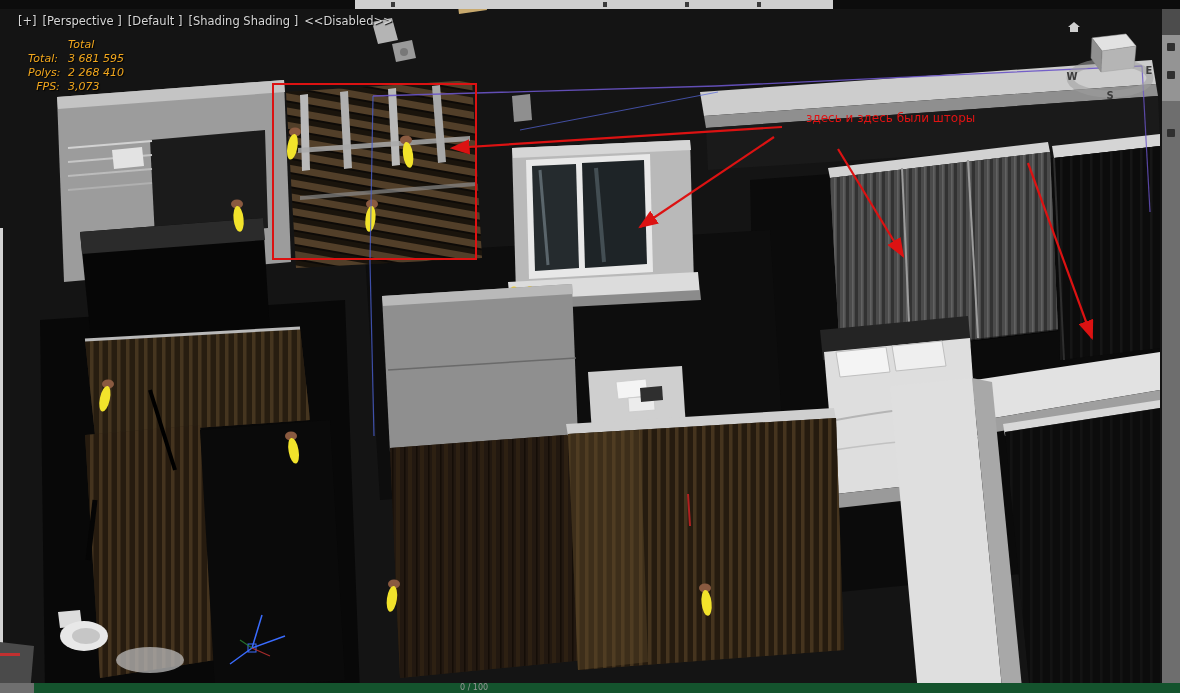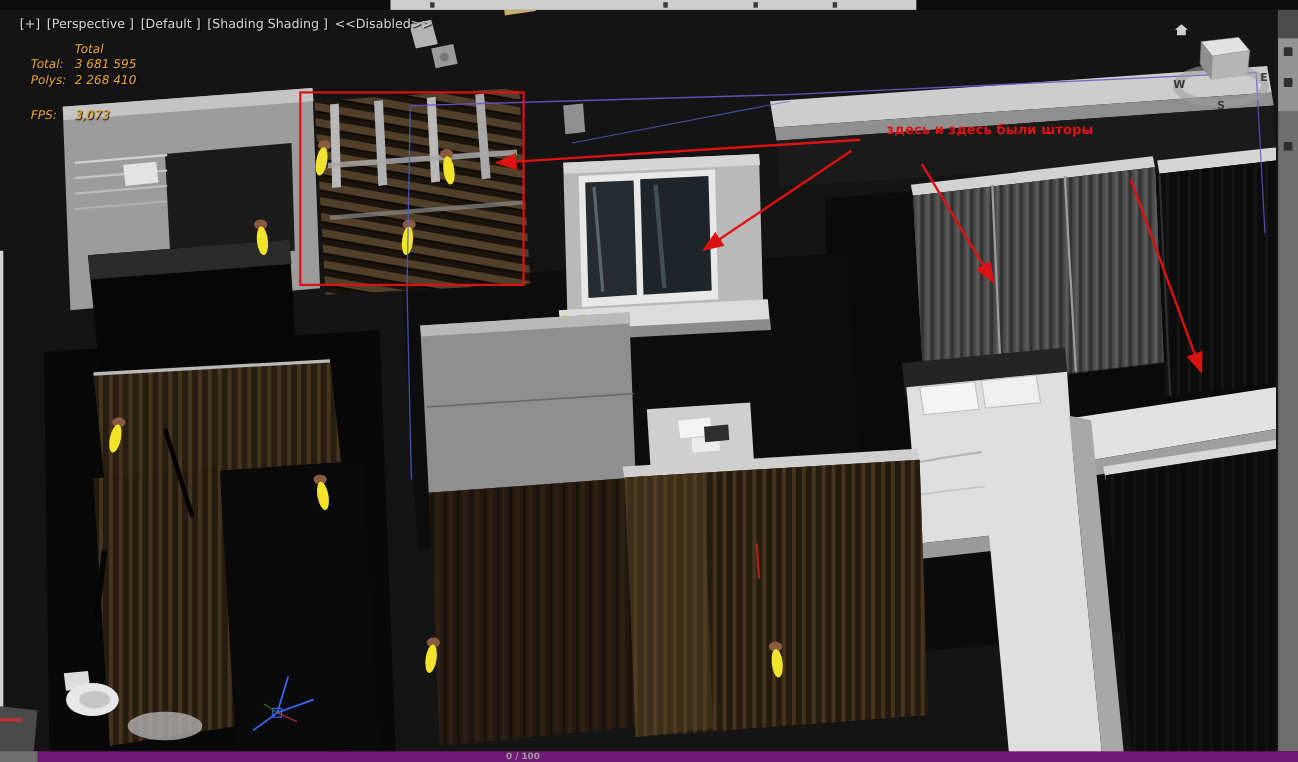--- a/index.html
+++ b/index.html
@@ -11,38 +11,38 @@
   .top-strip{position:absolute;left:0;top:0;right:0;height:9px;background:#0c0c0c;z-index:4;}
   .top-strip .lit{position:absolute;left:355px;top:0;width:478px;height:9px;background:#cfcfcf;}
   .top-strip .mark{position:absolute;top:2px;width:4px;height:5px;background:#3a3a3a;}
 
   .right-strip{position:absolute;right:0;top:9px;bottom:10px;width:18px;background:#6e6e6e;
                border-left:1px solid #141414;z-index:4;}
   .right-strip .seg-top{position:absolute;top:0;left:0;right:0;height:26px;background:#4c4c4c;}
   .right-strip .seg-light{position:absolute;top:26px;left:0;right:0;height:66px;background:#949494;}
   .right-strip .glyph{position:absolute;left:5px;width:8px;height:8px;background:#2f2f2f;border-radius:1px;}
 
-  .bottom-bar{position:absolute;left:0;right:0;bottom:0;height:10px;background:#701a75;z-index:4;font-weight:bold;}
+  .bottom-bar{position:absolute;left:0;right:0;bottom:0;height:10px;background:#14532d;z-index:4;}
   .bottom-bar .cap{position:absolute;left:0;top:0;width:34px;height:10px;background:#6f6f6f;}
   .frame-indicator{position:absolute;left:460px;top:0;font-size:8px;line-height:10px;color:#9a9a9a;}
 
   
   .vp-label{position:absolute;left:18px;top:14px;z-index:3;display:flex;gap:6px;
             color:#d6d6d6;font-size:11.5px;text-shadow:1px 1px 1px #000;white-space:pre;}
   .vp-label span{cursor:default;}
 
   .stats{position:absolute;left:28px;top:38px;z-index:3;color:#f2a71d;font-size:11px;
          line-height:14px;text-shadow:1px 1px 1px #000;}
   .stats-row{display:flex;font-style:italic;}
   .stats-row .lab{width:40px;}
   .stats-row.total-row{padding-left:40px;}
-  .stats-row.fps-row{margin-top:18px;}
+  .stats-row.fps-row{text-align:center;}
 
   .annotation-text{position:absolute;left:806px;top:111px;z-index:3;color:#e01313;
-                   font-size:12px;font-weight:700;text-align:center;}
+                   font-size:12px;font-weight:400;text-align:center;}
 
   .viewcube{position:absolute;right:24px;top:20px;width:92px;height:84px;z-index:3;}
 </style>
 </head>
 <body>
 
 <div class="screen">
 
   <svg class="scene" viewBox="0 0 1180 693" preserveAspectRatio="none">
     <defs>

